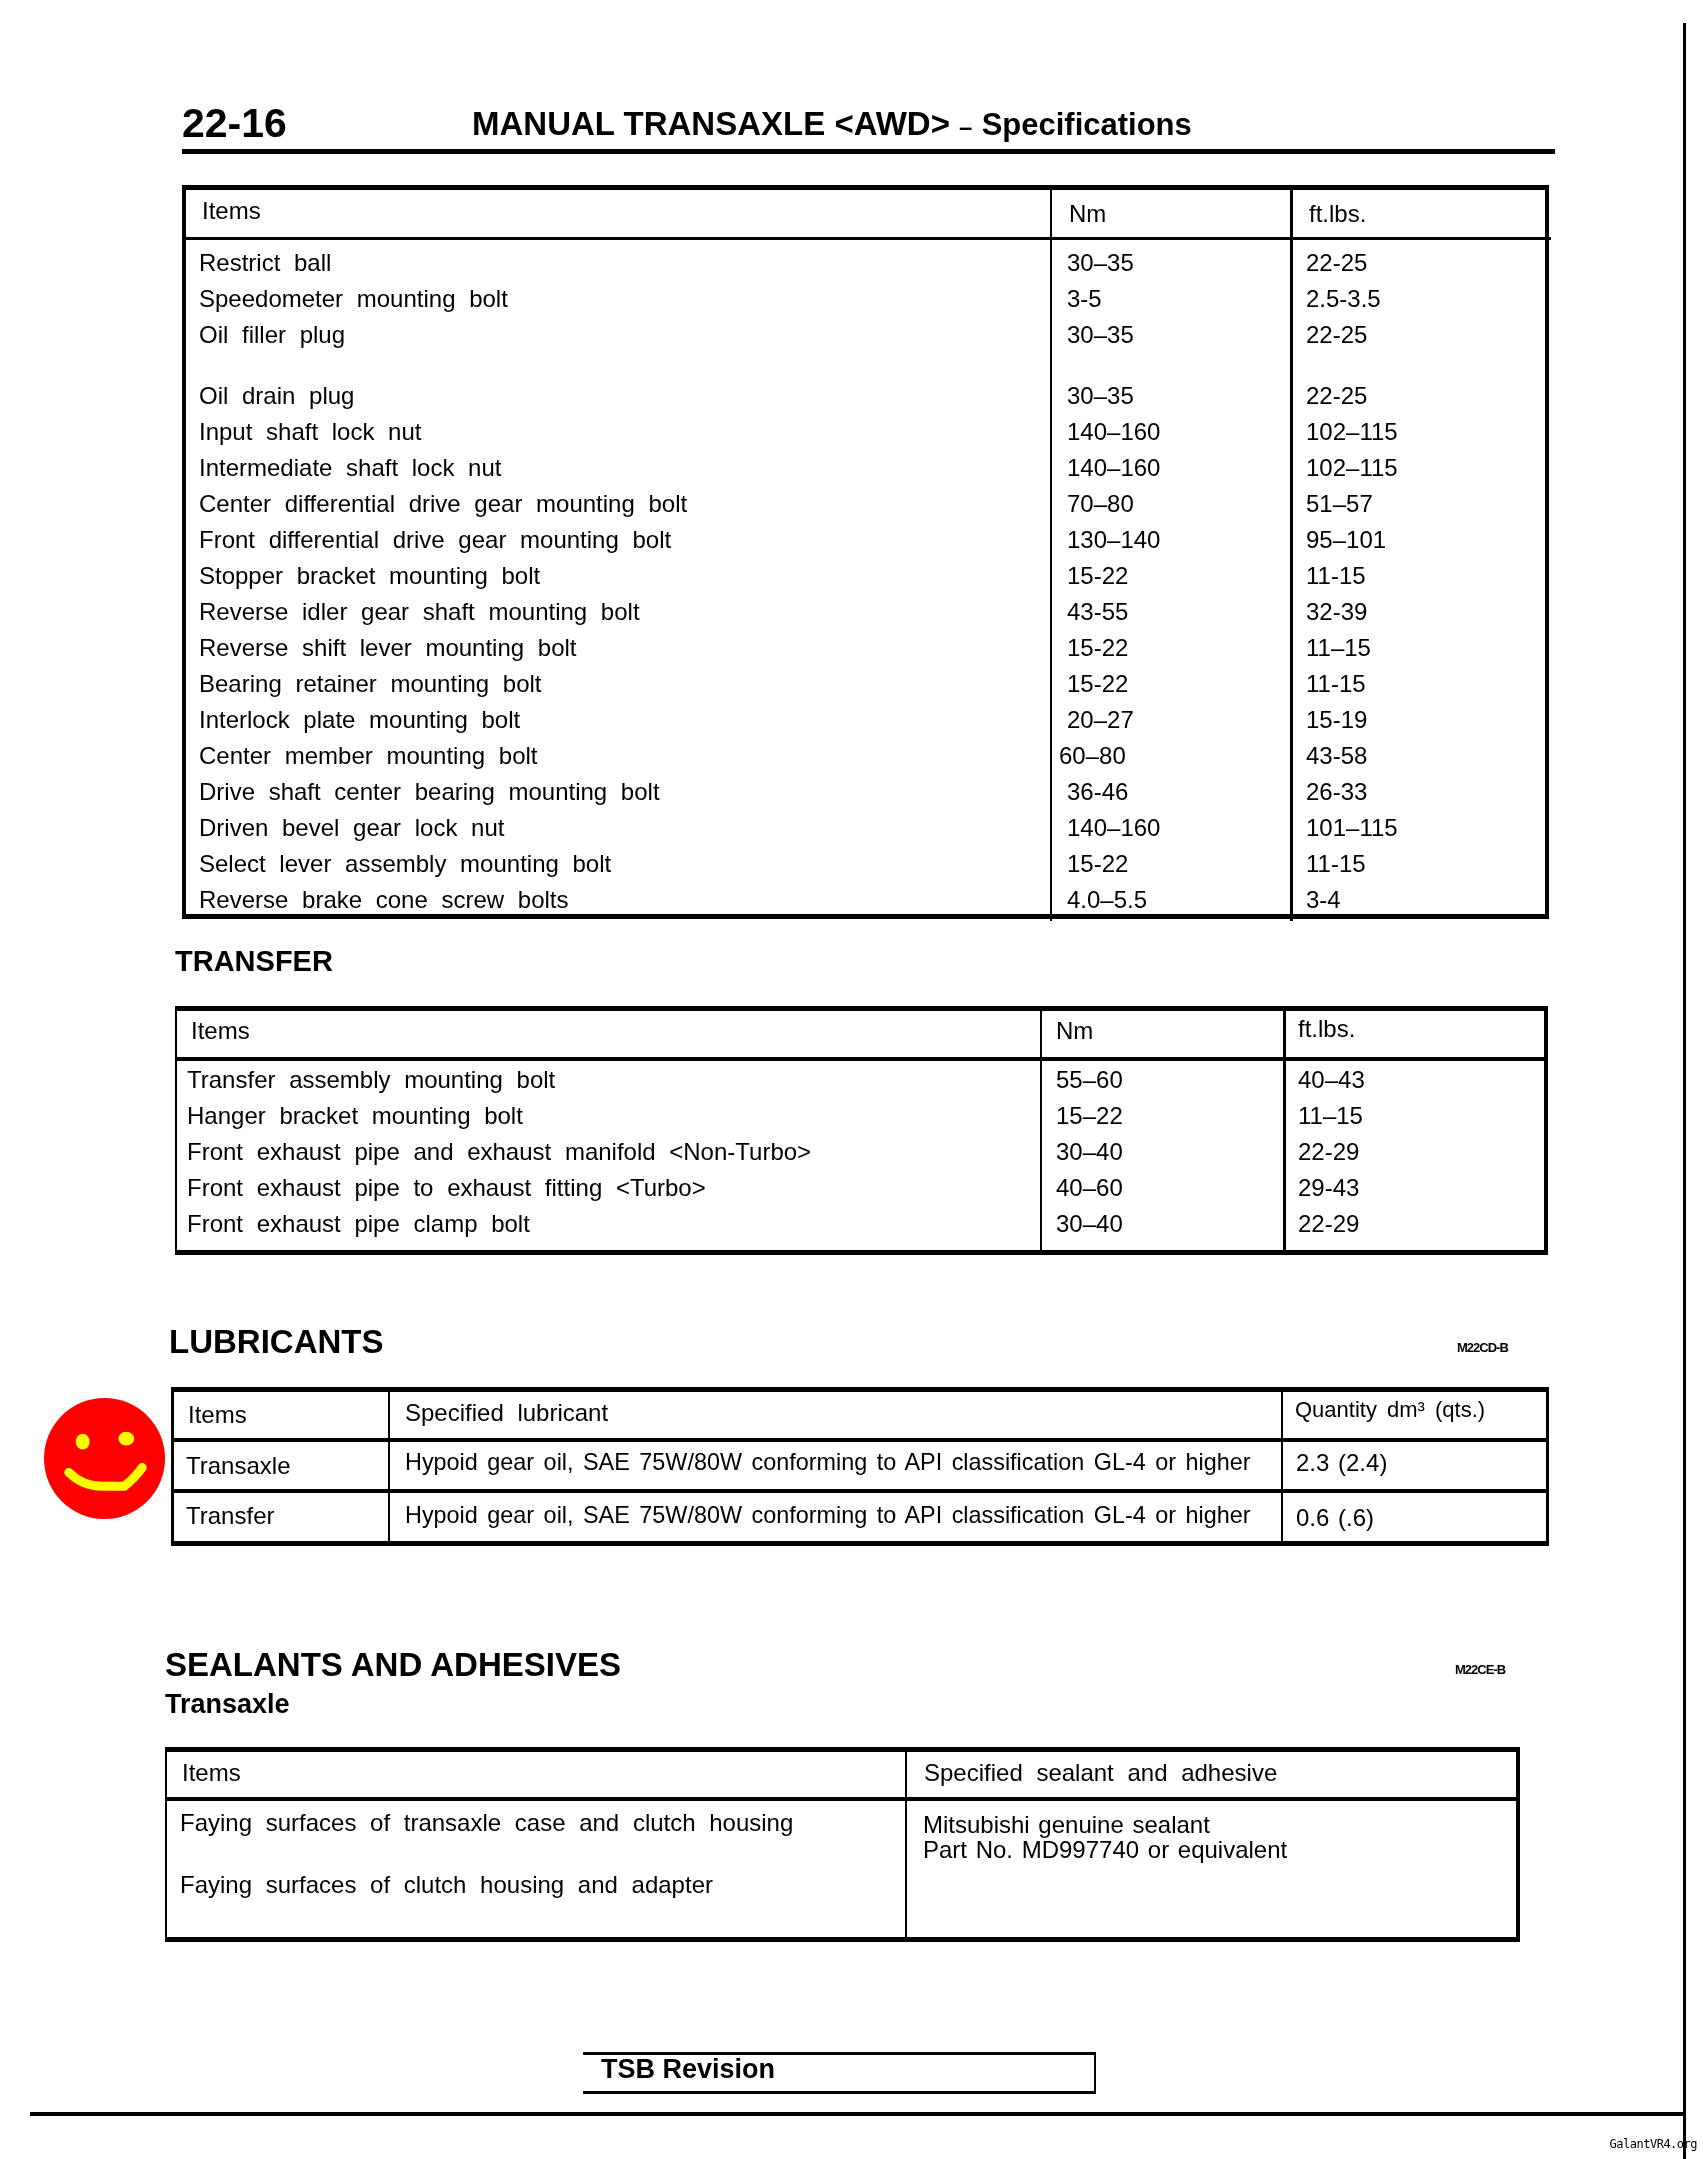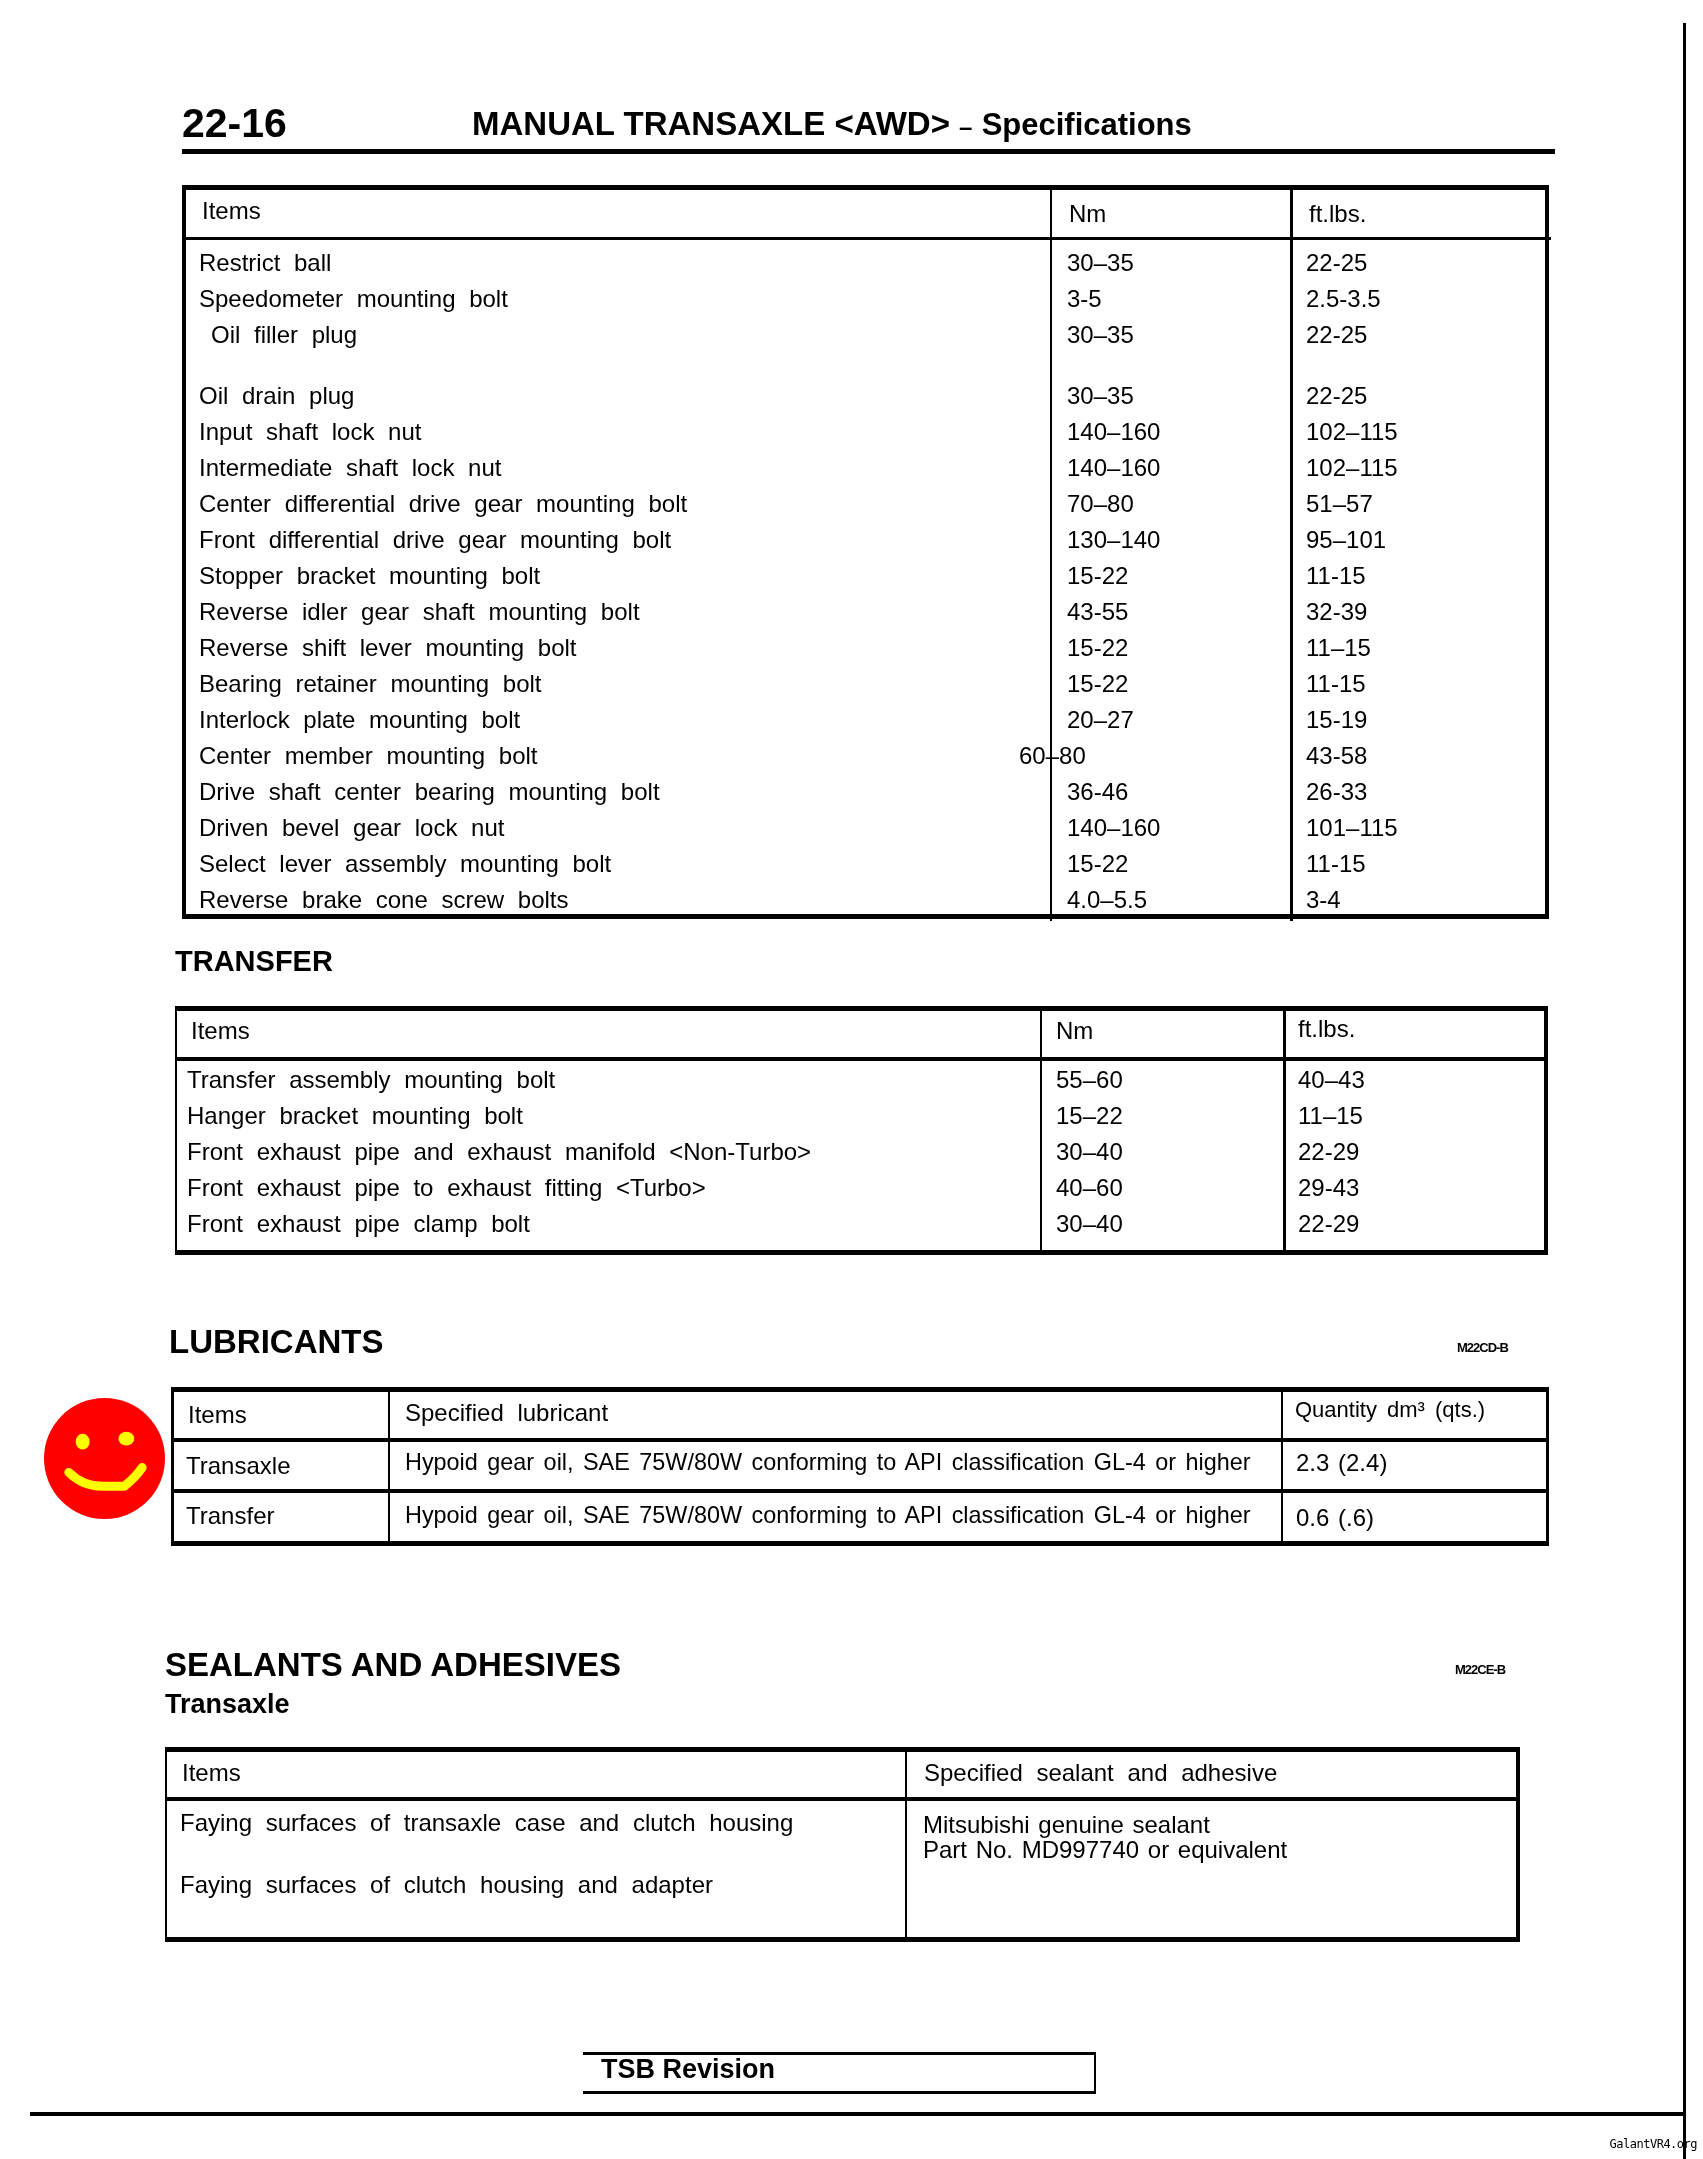--- a/index.html
+++ b/index.html
@@ -62,21 +62,21 @@
       <span style="position: absolute; left: 0px;">Restrict ball</span>
       <span style="position: absolute; left: 868px;">30–35</span>
       <span style="position: absolute; left: 1107px;">22-25</span>
     </div>
     <div class="t1-row" style="position: relative;">
       <span style="position: absolute; left: 0px;">Speedometer mounting bolt</span>
       <span style="position: absolute; left: 868px;">3-5</span>
       <span style="position: absolute; left: 1107px;">2.5-3.5</span>
     </div>
     <div class="t1-row" style="position: relative;">
-      <span style="position: absolute; left: 12px;">Oil filler plug</span>
+      <span style="position: absolute; left: 0px;">Oil filler plug</span>
       <span style="position: absolute; left: 868px;">30–35</span>
       <span style="position: absolute; left: 1107px;">22-25</span>
     </div>
     <div class="t1-row" style="position: relative; margin-top: 25px;">
       <span style="position: absolute; left: 0px;">Oil drain plug</span>
       <span style="position: absolute; left: 868px;">30–35</span>
       <span style="position: absolute; left: 1107px;">22-25</span>
     </div>
     <div class="t1-row" style="position: relative;">
       <span style="position: absolute; left: 0px;">Input shaft lock nut</span>
@@ -118,21 +118,21 @@
       <span style="position: absolute; left: 868px;">15-22</span>
       <span style="position: absolute; left: 1107px;">11-15</span>
     </div>
     <div class="t1-row" style="position: relative;">
       <span style="position: absolute; left: 0px;">Interlock plate mounting bolt</span>
       <span style="position: absolute; left: 868px;">20–27</span>
       <span style="position: absolute; left: 1107px;">15-19</span>
     </div>
     <div class="t1-row" style="position: relative; text-decoration: underline;">
       <span style="position: absolute; left: 0px;">Center member mounting bolt</span>
-      <span style="position: absolute; left: 820px;">60–80</span>
+      <span style="position: absolute; left: 860px;">60–80</span>
       <span style="position: absolute; left: 1107px;">43-58</span>
     </div>
     <div class="t1-row" style="position: relative;">
       <span style="position: absolute; left: 0px;">Drive shaft center bearing mounting bolt</span>
       <span style="position: absolute; left: 868px;">36-46</span>
       <span style="position: absolute; left: 1107px;">26-33</span>
     </div>
     <div class="t1-row" style="position: relative;">
       <span style="position: absolute; left: 0px;">Driven bevel gear lock nut</span>
       <span style="position: absolute; left: 868px;">140–160</span>

